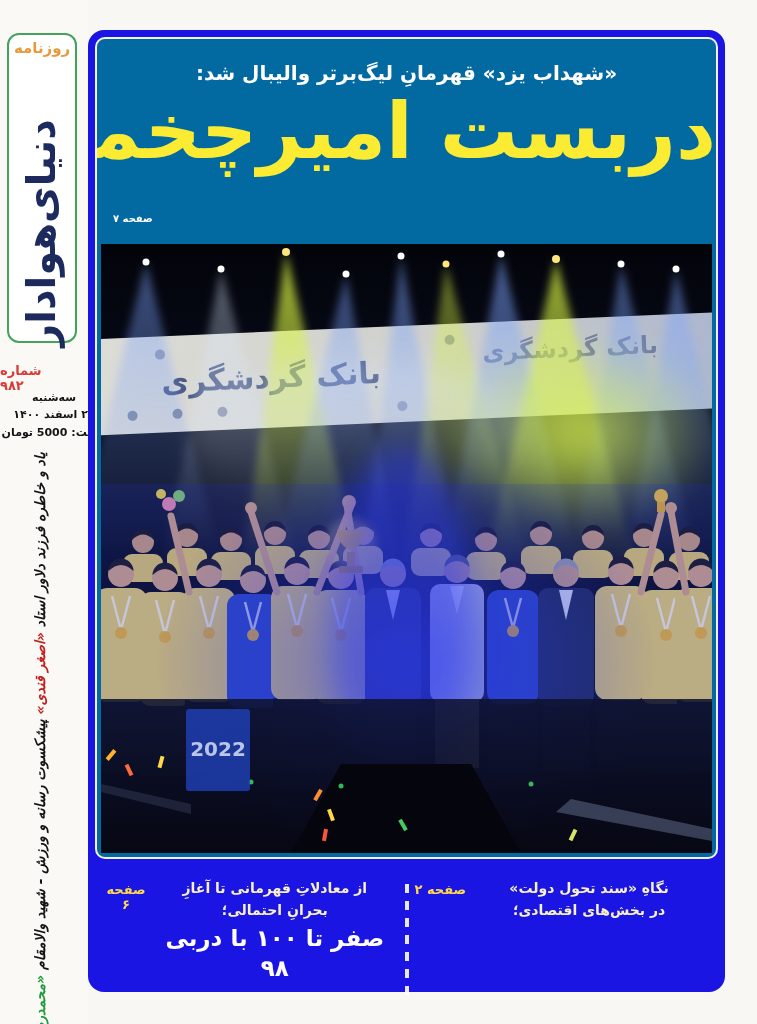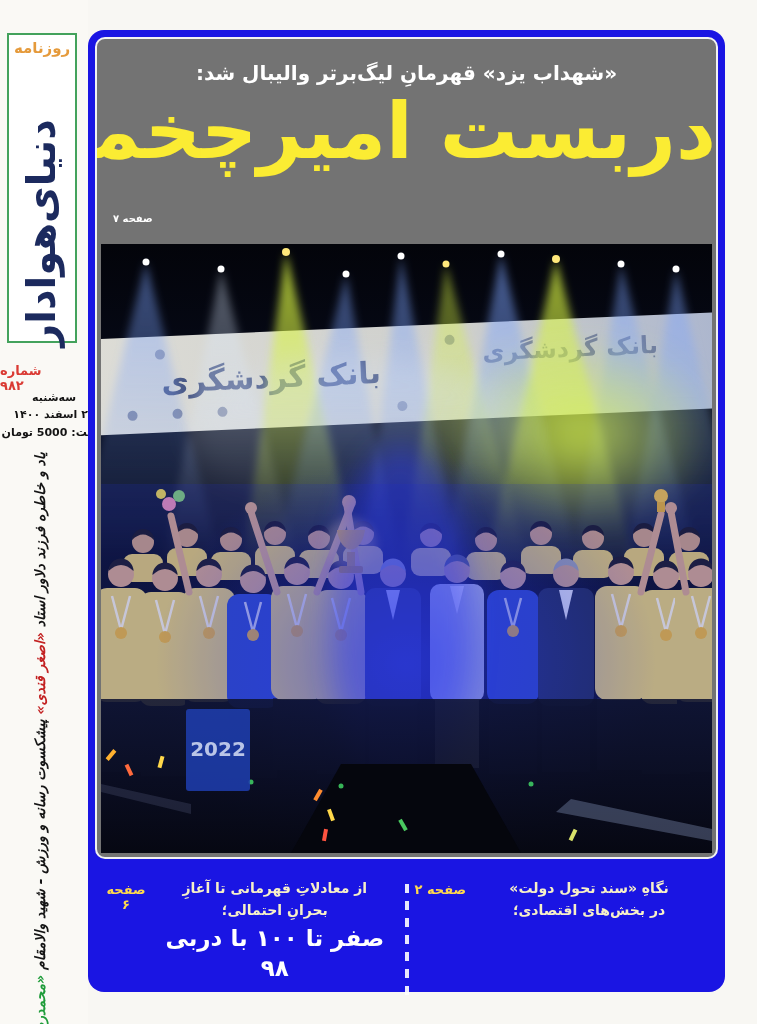--- a/index.html
+++ b/index.html
@@ -5,21 +5,21 @@
   html,body{margin:0;padding:0;}
   body{
     width:757px;height:1024px;position:relative;overflow:hidden;
     background:#f8f7f3;
     font-family:"DejaVu Sans", sans-serif;
   }
   
   .sidebar{position:absolute;left:0;top:0;width:88px;height:1024px;background:#faf9f5;}
   .masthead-box{
     position:absolute;left:7px;top:33px;width:70px;height:310px;
-    border:2px solid #43a25c;border-radius:0;background:#ffffff;box-sizing:border-box;
+    border:2px solid #43a25c;border-radius:12px;background:#ffffff;box-sizing:border-box;
   }
   .masthead-kicker{
     margin-top:4px;text-align:center;font-weight:800;font-size:15px;color:#e59a3b;direction:rtl;
   }
   .masthead-logo{
     position:absolute;left:-100px;top:172px;width:266px;height:52px;line-height:50px;
     transform:rotate(-90deg);text-align:center;direction:rtl;
     font-weight:900;font-size:40px;color:#1c2a5e;letter-spacing:-2px;white-space:nowrap;
   }
   .issue{position:absolute;top:363px;left:0;width:64px;text-align:left;color:#da3a33;font-weight:800;font-size:13px;direction:rtl;}
@@ -32,21 +32,21 @@
   }
   .memorial .n1{color:#c32222;font-weight:800;}
   .memorial .n2{color:#1f9c3a;font-weight:800;}
   
   .frame{
     position:absolute;left:88px;top:30px;width:637px;height:962px;box-sizing:border-box;
     background:#1a15e3;border-radius:16px;padding:7px;
   }
   .blackbox{
     position:relative;width:623px;height:822px;box-sizing:border-box;
-    background:#737373;border:2px solid #f2f2f2;border-radius:10px;overflow:hidden;
+    background:#0369a1;border:2px solid #f2f2f2;border-radius:10px;overflow:hidden;
   }
   .lead-kicker{
     margin-top:22px;text-align:center;direction:rtl;
     color:#ffffff;font-weight:700;font-size:20px;
   }
   .lead-headline{
     margin-top:6px;text-align:center;direction:rtl;white-space:nowrap;
     color:#fbec33;font-weight:900;font-size:78px;line-height:1.05;letter-spacing:-2px;
   }
   .lead-pageref{

